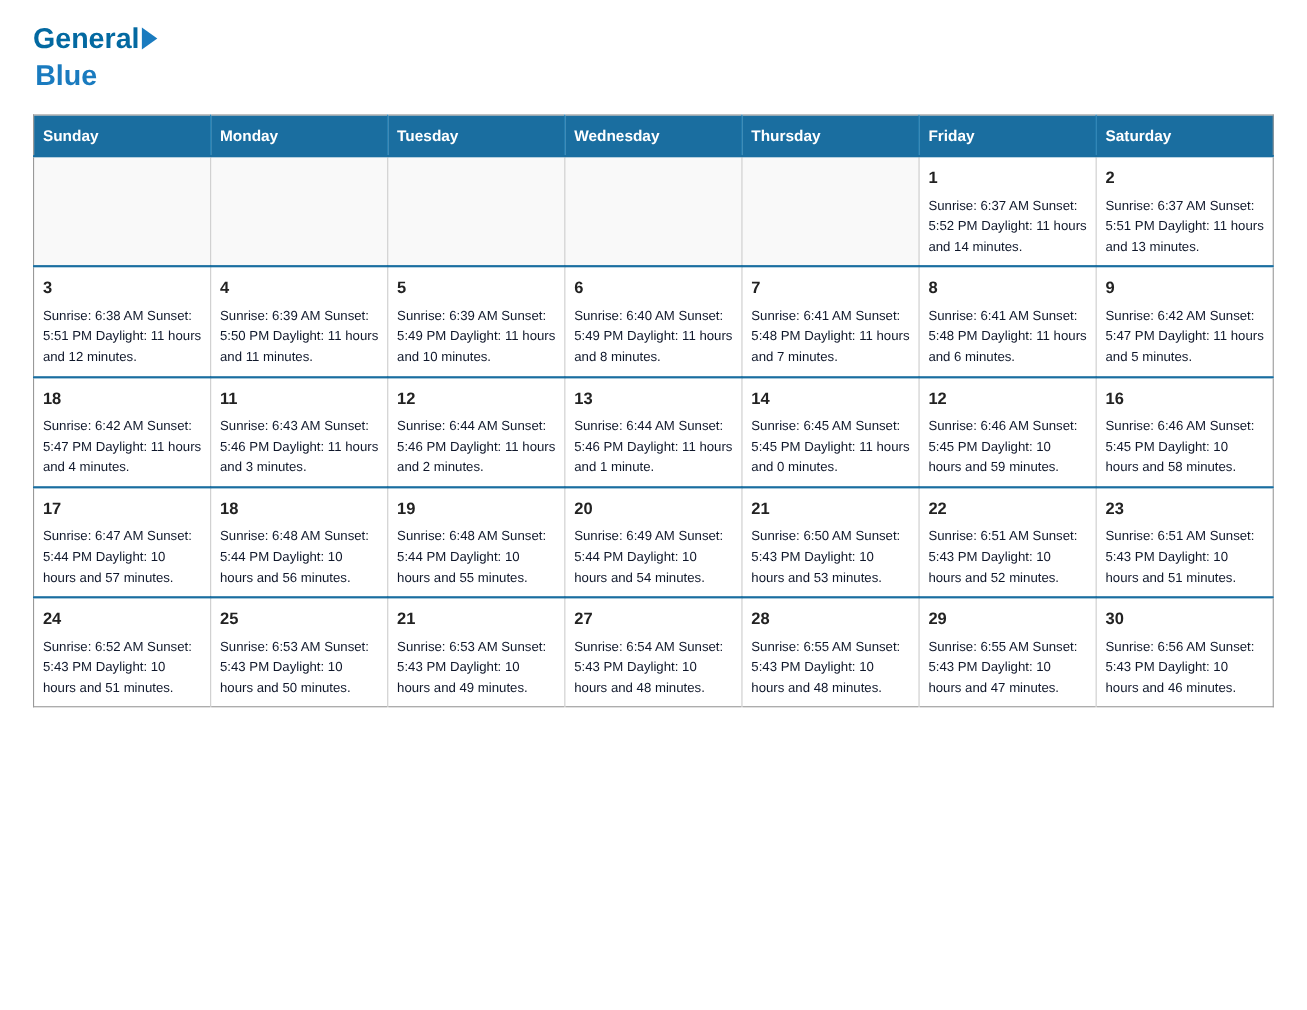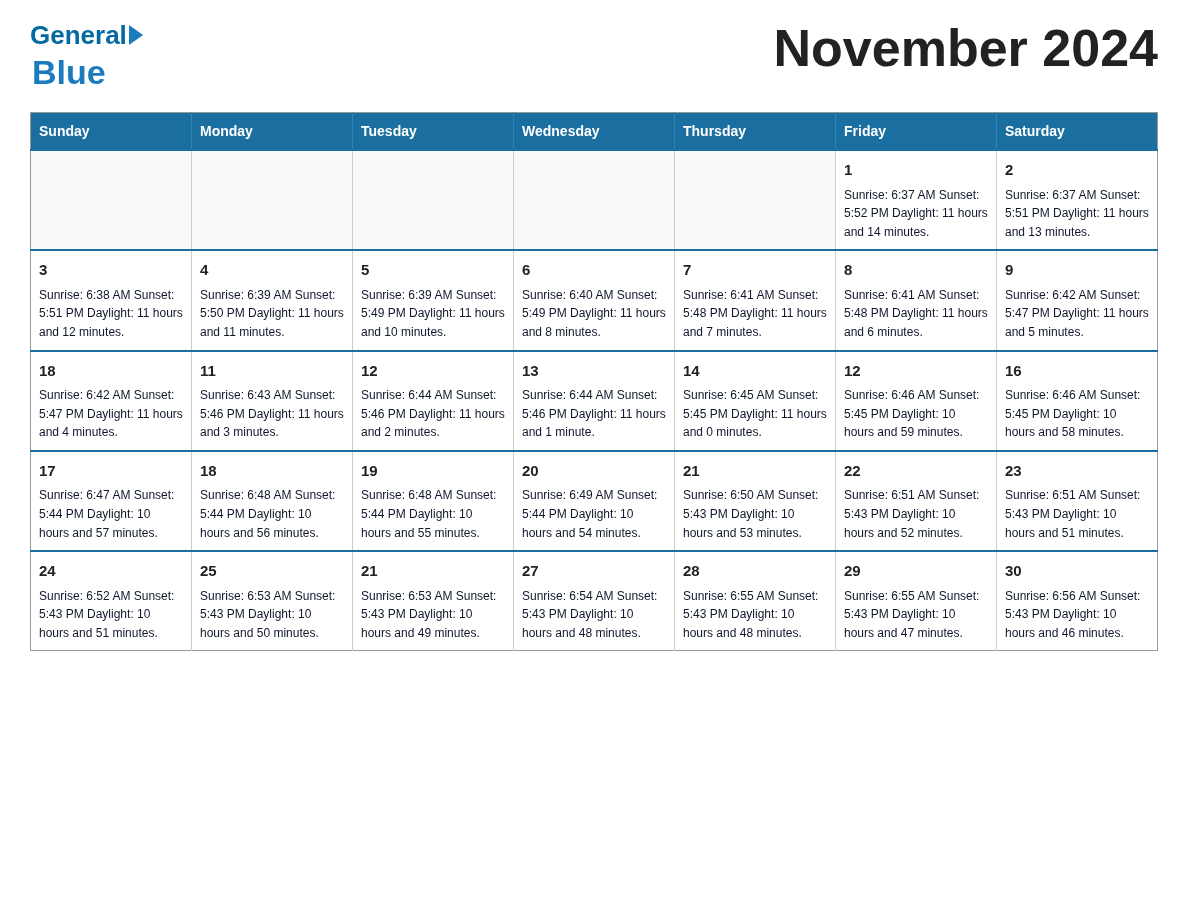--- a/index.html
+++ b/index.html
@@ -33,21 +33,21 @@
       width: 0;
       height: 0;
       border-left: 14px solid #1a7bbf;
       border-top: 10px solid transparent;
       border-bottom: 10px solid transparent;
       margin-left: 2px;
       margin-top: -2px;
     }
     .logo-blue-word {
       color: #1a7bbf;
-      font-size: 34px;
+      font-size: 26px;
       font-weight: bold;
       margin-top: 2px;
       margin-left: 2px;
     }
     .title-area {
       text-align: right;
     }
     .month-title {
       font-size: 52px;
       font-weight: bold;
@@ -112,21 +112,20 @@
 
 <div class="header-area">
   <div class="logo-area">
     <div class="logo-text">
       <span>General</span>
       <div class="logo-arrow"></div>
     </div>
     <span class="logo-blue-word">Blue</span>
   </div>
   <div class="title-area">
-    <div class="month-title">November 2024</div>
   </div>
 </div>
 
 <table class="calendar-table">
   <thead>
     <tr>
       <th>Sunday</th>
       <th>Monday</th>
       <th>Tuesday</th>
       <th>Wednesday</th>

